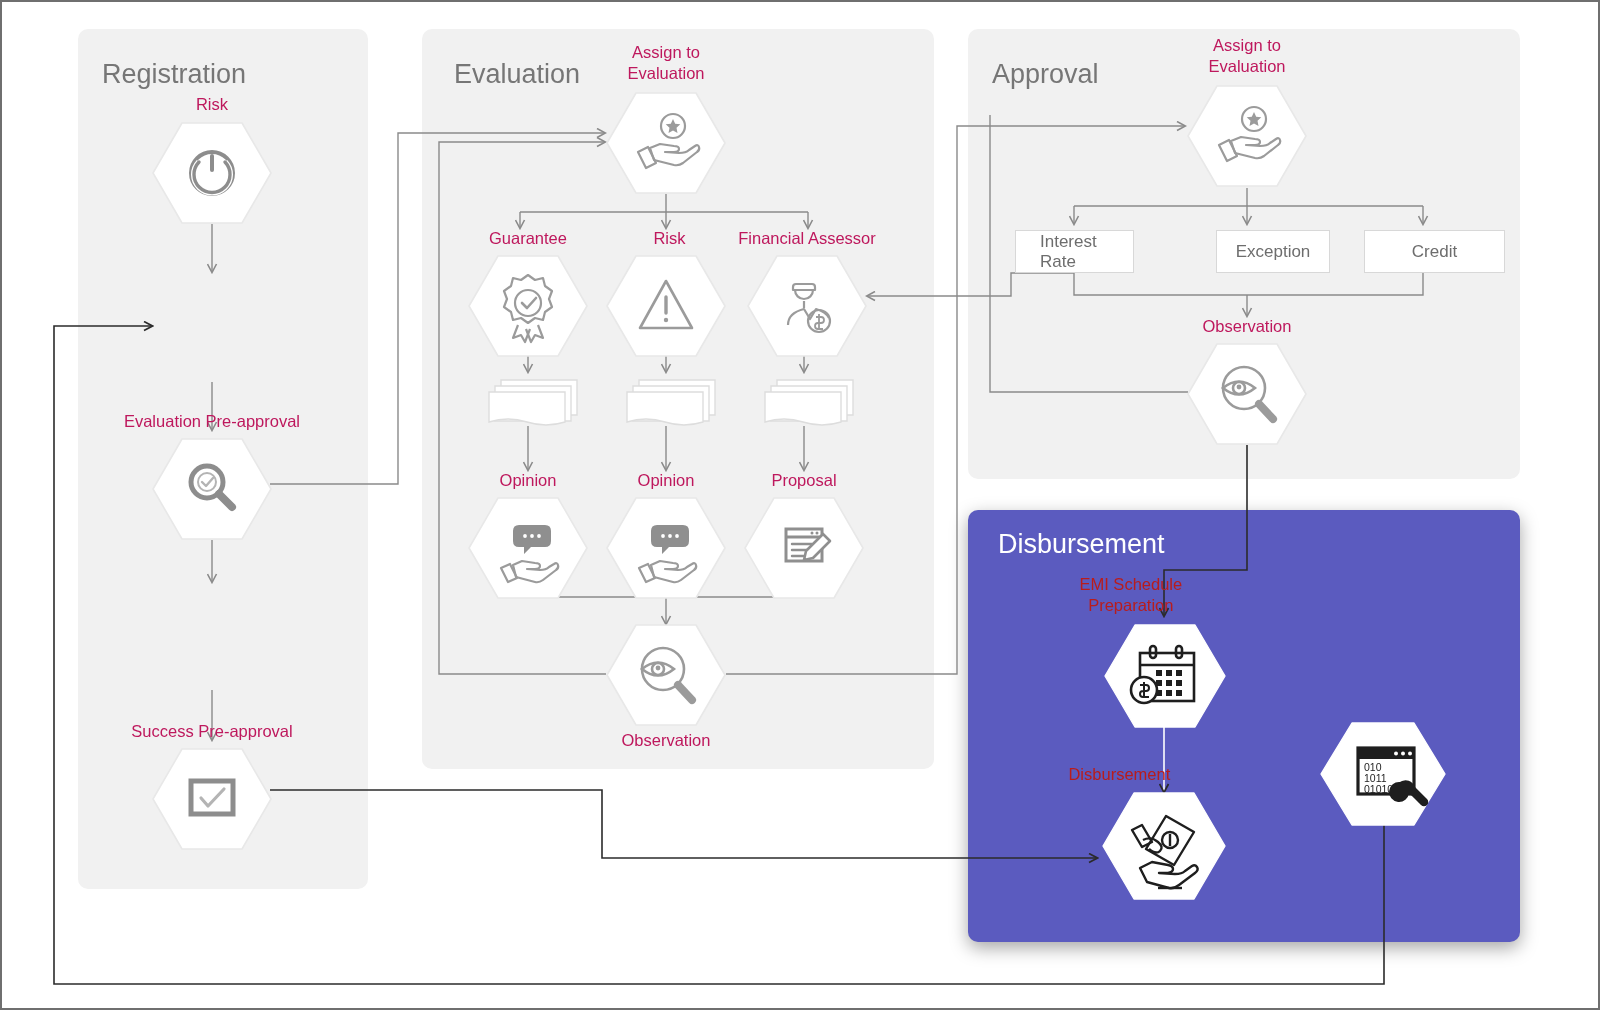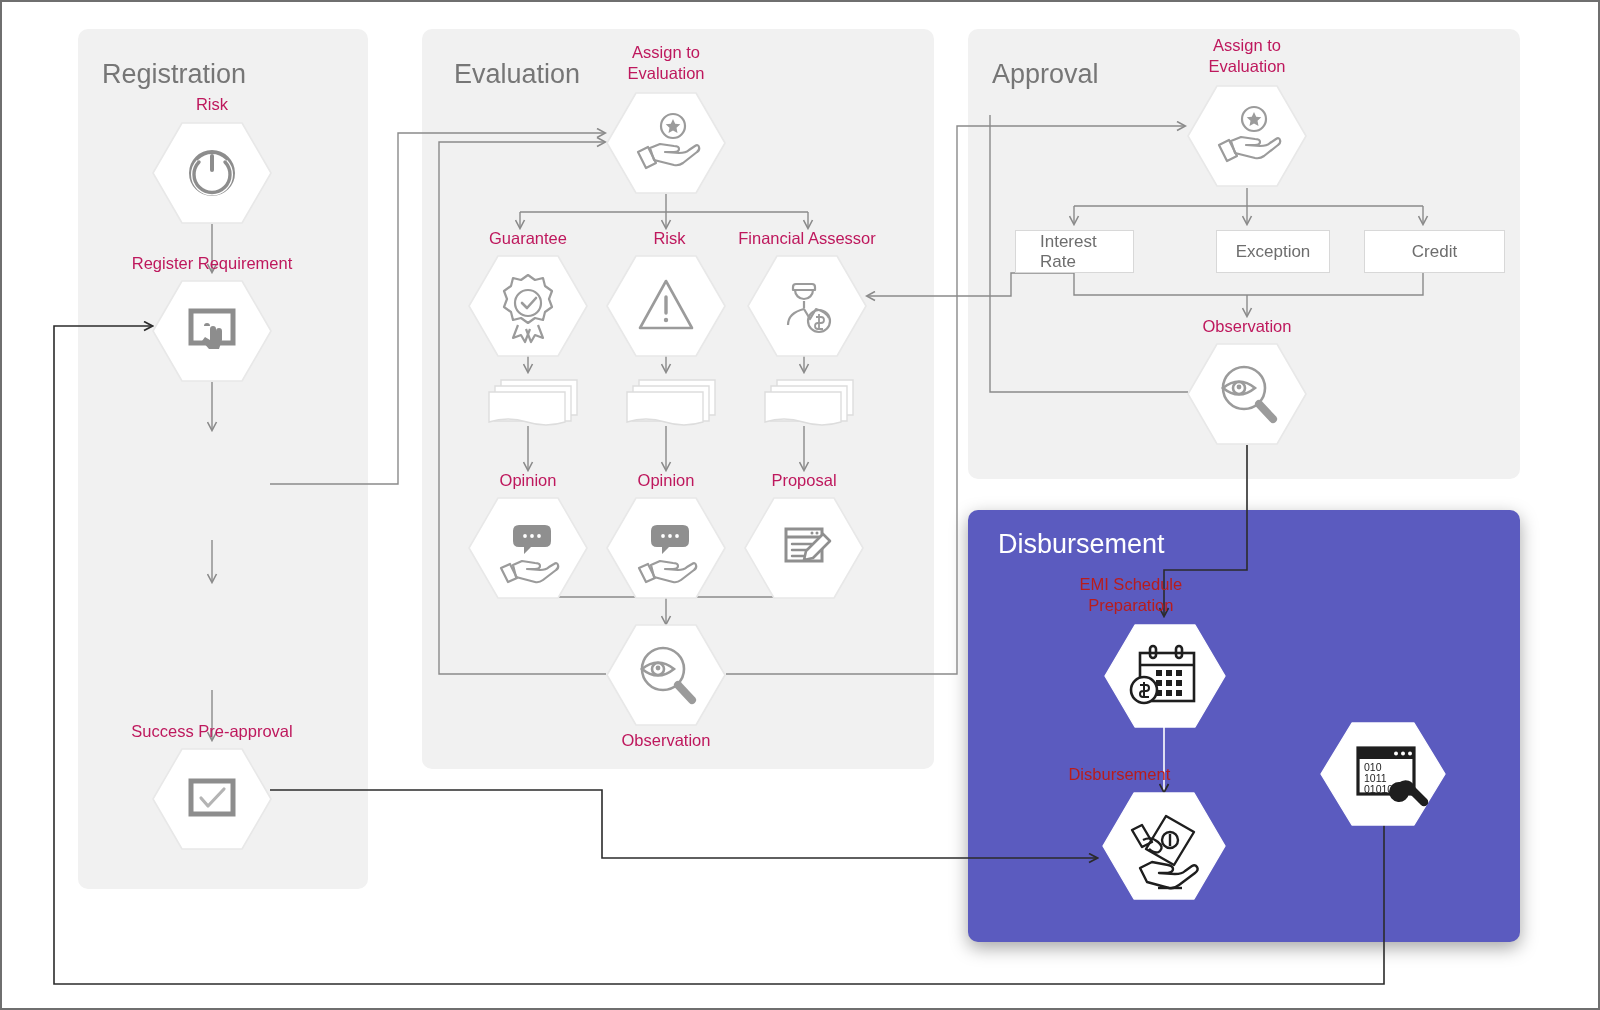--- a/index.html
+++ b/index.html
@@ -108,31 +108,33 @@
       <svg viewBox="0 0 120 102" width="120" height="102">
         <path d="M30 1 H90 L119 51 L90 101 H30 L1 51 Z" fill="#fff" stroke="#e8e8e8" stroke-width="1.6" stroke-linejoin="round"></path>
         <circle cx="60" cy="51" r="21" fill="none" stroke="#8d8d8d" stroke-width="4"></circle>
         <path d="M60 34 L60 48" stroke="#8d8d8d" stroke-width="4" stroke-linecap="round"></path>
         <path d="M47 40 A18 18 0 1 0 73 40" fill="none" stroke="#fff" stroke-width="6"></path>
         <path d="M47 40 A18 18 0 1 0 73 40" fill="none" stroke="#8d8d8d" stroke-width="3.4" stroke-linecap="round"></path>
       </svg>
     </div>
   </div>
 
-  <div class="node" style="left:150px;top:278px;">
-    <div class="nlabel" style="top:-27px;">Register Requirement</div>
-    <div class="hexwrap">
-      <svg viewBox="0 0 120 102" width="120" height="102">
-        <path d="M30 1 H90 L119 51 L90 101 H30 L1 51 Z" fill="#fff" stroke="#e8e8e8" stroke-width="1.6" stroke-linejoin="round"></path>
-        <rect x="39" y="31" width="42" height="32" fill="none" stroke="#8d8d8d" stroke-width="5"></rect>
-        <path d="M58 46 v14 l-5 -3 -3 4 7 8 h10 l3 -9 v-9 q0 -3 -3 -3 t-3 3 v-2 q0 -3 -3 -3 t-3 3 v-3 q0 -3 -3 -3 t-3 3z" fill="#8d8d8d"></path>
-      </svg>
-    </div>
-  </div>
-
+
+  <div class="node" style="left:150px;top:436px;">
+    <div class="nlabel" style="top:-27px;">Evaluation Pre-approval</div>
+    <div class="hexwrap">
+      <svg viewBox="0 0 120 102" width="120" height="102">
+        <path d="M30 1 H90 L119 51 L90 101 H30 L1 51 Z" fill="#fff" stroke="#e8e8e8" stroke-width="1.6" stroke-linejoin="round"></path>
+        <circle cx="55" cy="44" r="16" fill="none" stroke="#8d8d8d" stroke-width="5"></circle>
+        <circle cx="55" cy="44" r="9" fill="none" stroke="#b4b4b4" stroke-width="2"></circle>
+        <path d="M50 44 l4 4 l7 -8" fill="none" stroke="#b4b4b4" stroke-width="2.4" stroke-linecap="round" stroke-linejoin="round"></path>
+        <path d="M67 56 L80 69" stroke="#8d8d8d" stroke-width="8" stroke-linecap="round"></path>
+      </svg>
+    </div>
+  </div>
 
 
   <div class="node" style="left:150px;top:746px;">
     <div class="nlabel" style="top:-27px;">Success Pre-approval</div>
     <div class="hexwrap">
       <svg viewBox="0 0 120 102" width="120" height="102">
         <path d="M30 1 H90 L119 51 L90 101 H30 L1 51 Z" fill="#fff" stroke="#e8e8e8" stroke-width="1.6" stroke-linejoin="round"></path>
         <rect x="39" y="33" width="42" height="33" fill="none" stroke="#8d8d8d" stroke-width="5"></rect>
         <path d="M49 50 l7 8 l16 -17" fill="none" stroke="#b4b4b4" stroke-width="3.2" stroke-linecap="round" stroke-linejoin="round"></path>
       </svg>

